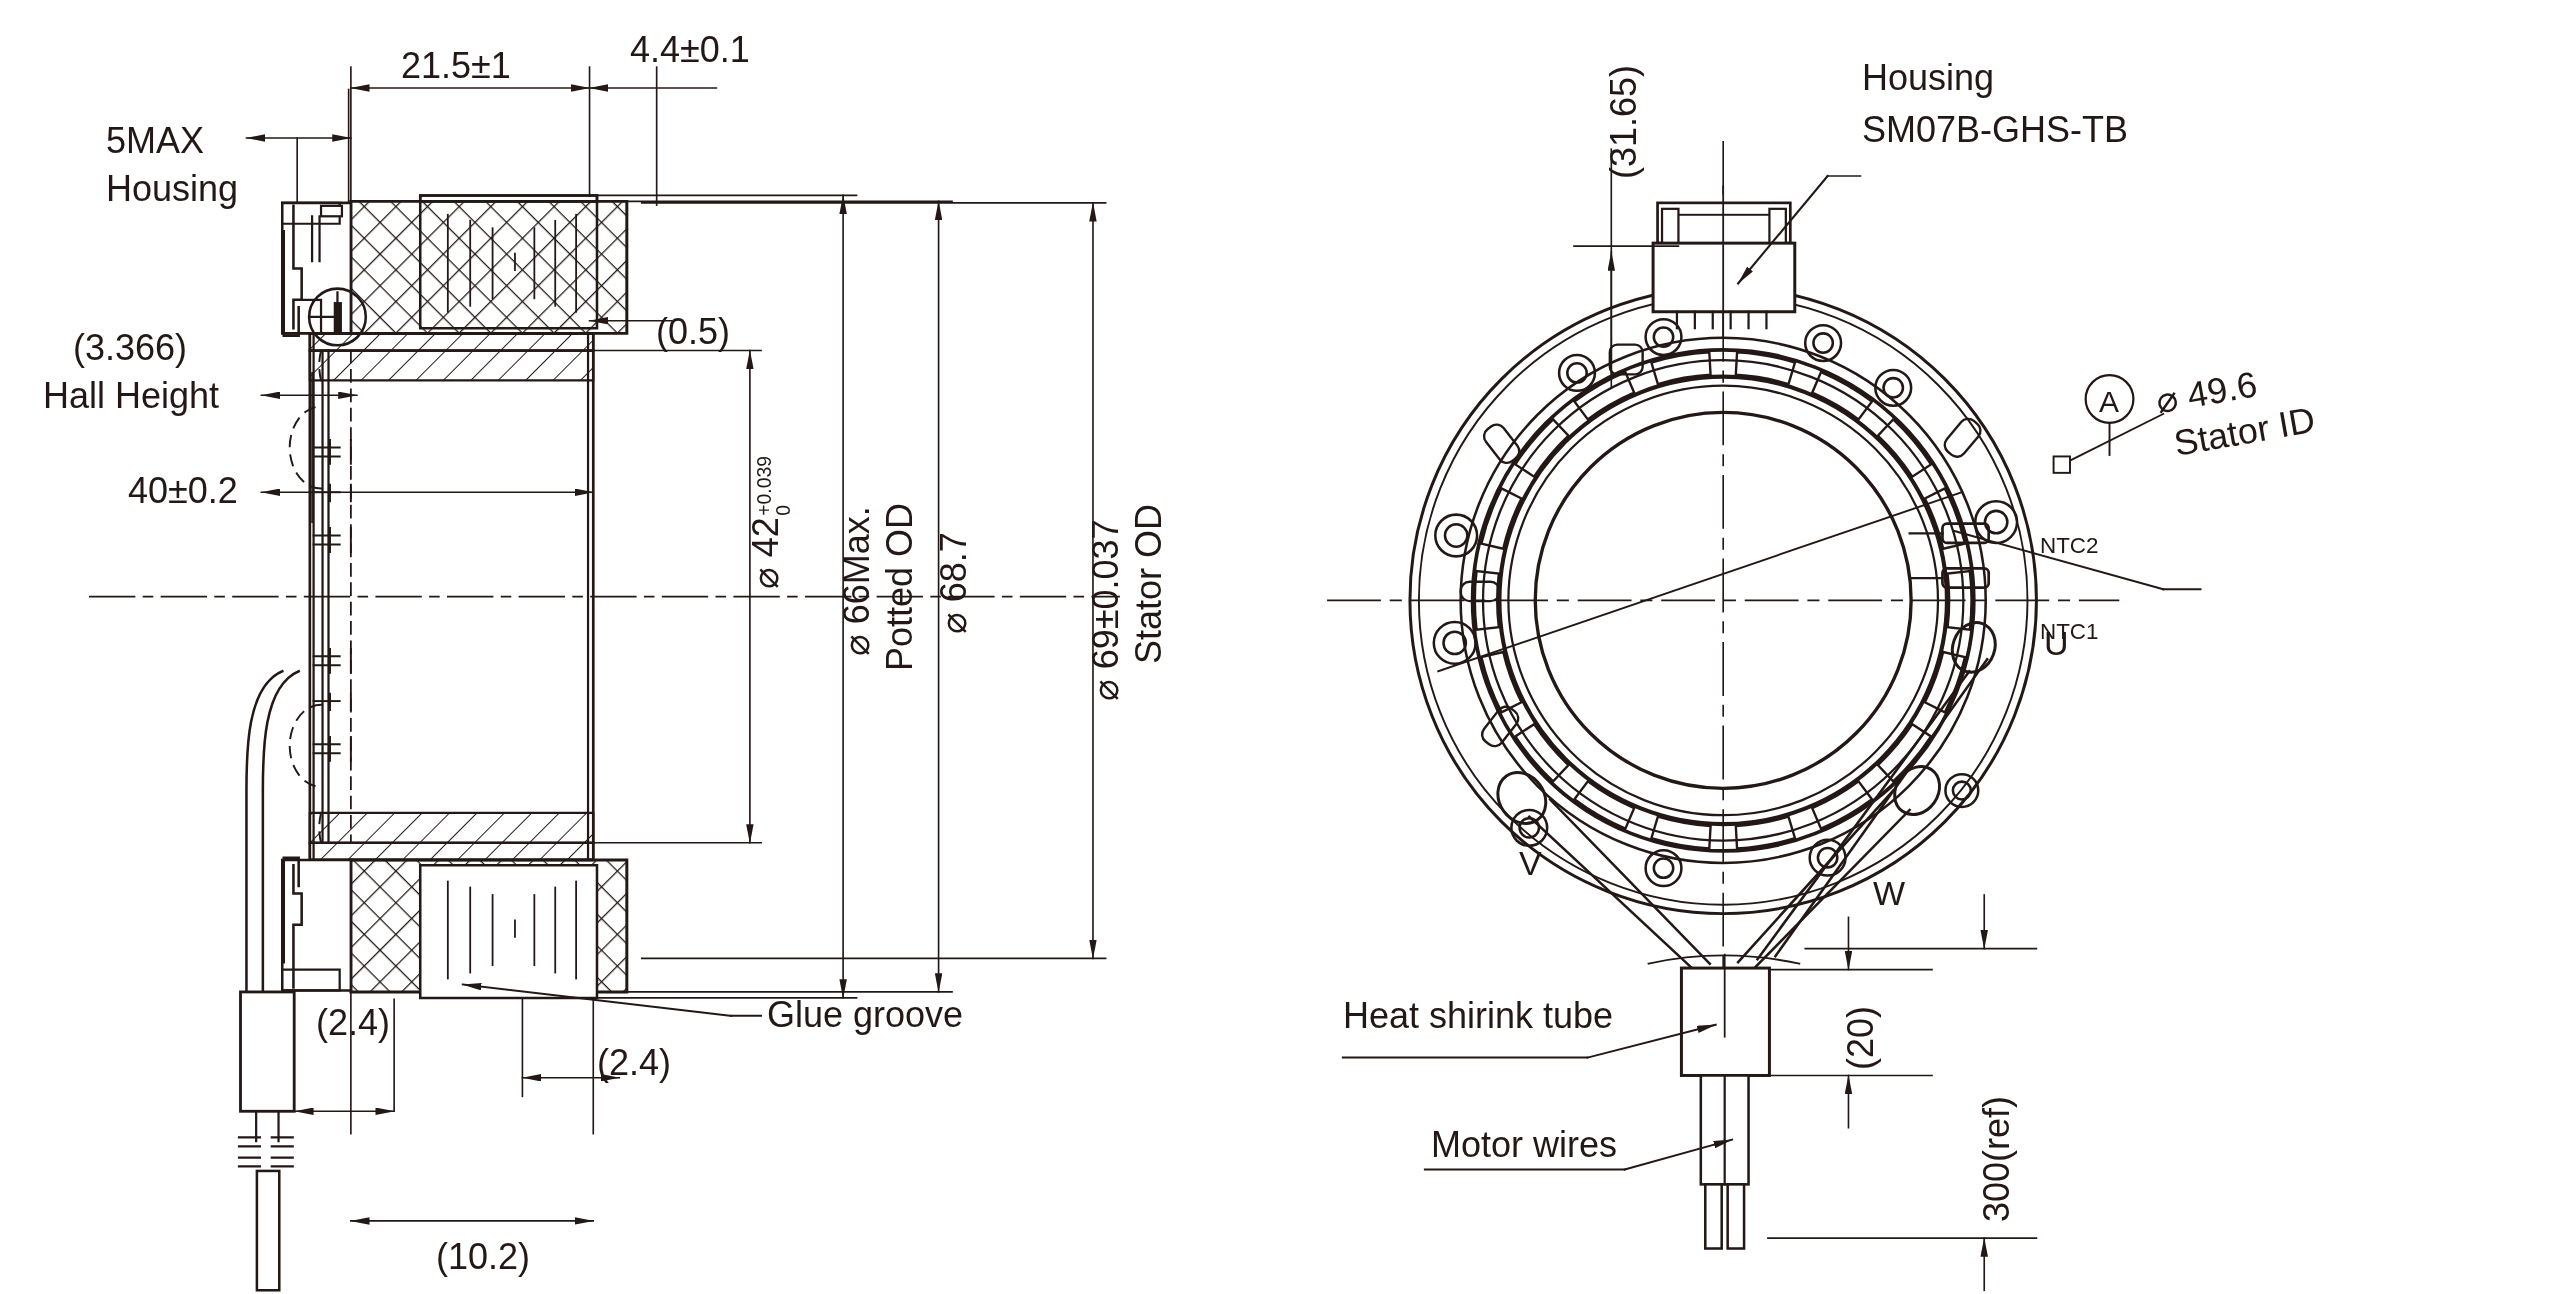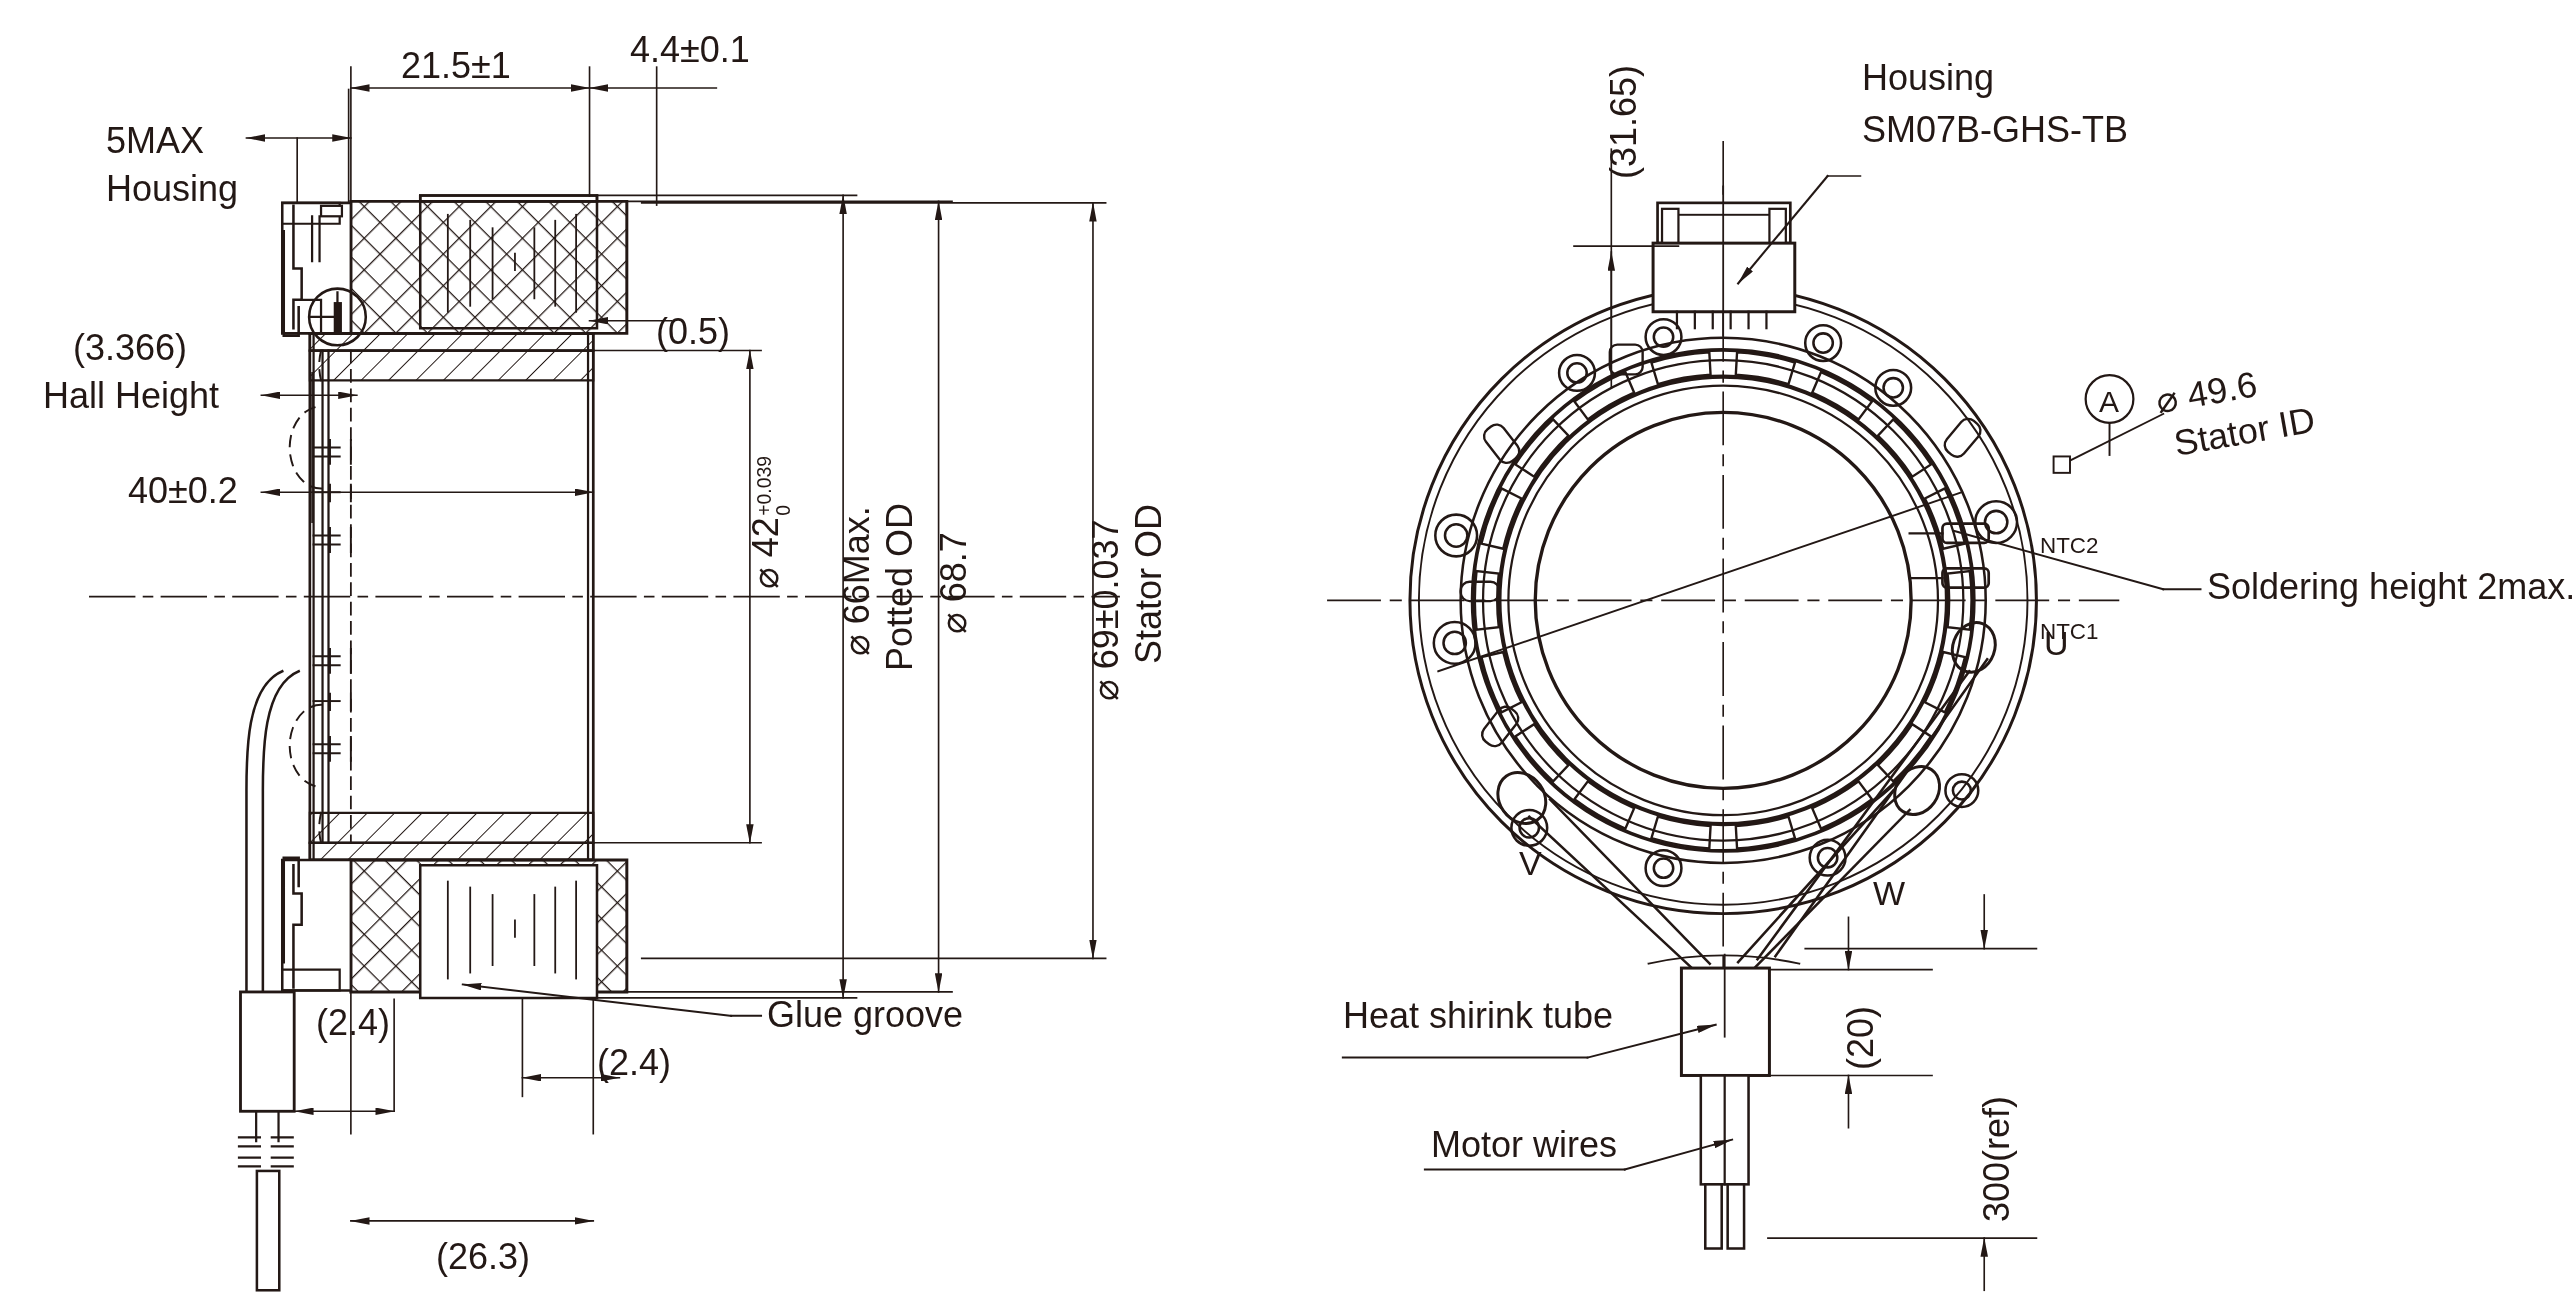--- a/index.html
+++ b/index.html
@@ -413,37 +413,36 @@
   <span class="lbl t48" style="position:static;display:inline;">⌀ 69±0.037</span>
 </div>
 <div class="rot90" style="position:absolute;left:1129px;top:664px;">
   <span class="lbl t48" style="position:static;display:inline;">Stator OD</span>
 </div>
 
 <div class="lbl t48" style="left:767px;top:995px;">Glue groove</div>
 
 <div class="lbl t48" style="left:316px;top:1003px;">(2.4)</div>
 <div class="lbl t48" style="left:597px;top:1043px;">(2.4)</div>
-<div class="lbl t48" style="left:436px;top:1237px;">(26.3)</div>
+<div class="lbl t48" style="left:436px;top:1237px;">(10.2)</div>
 
 <div class="rot90" style="position:absolute;left:1604px;top:179px;">
   <span class="lbl t48" style="position:static;display:inline;">(31.65)</span>
 </div>
 
 <div class="lbl t48" style="left:1862px;top:58px;">Housing</div>
 <div class="lbl t48" style="left:1862px;top:110px;">SM07B-GHS-TB</div>
 
 <div class="lbl t40" style="left:2099px;top:385px;">A</div>
 
 <div style="position:absolute;left:2153px;top:382px;transform:rotate(-10deg);transform-origin:0 0;">
   <div class="lbl t48" style="position:static;">⌀ 49.6</div>
   <div class="lbl t48" style="position:static;margin-top:4.5px;margin-left:10.4px;">Stator ID</div>
 </div>
 
-<div class="lbl t48" style="left:2207px;top:567px;">Soldering height 2max.</div>
 
 <div class="lbl t30" style="left:2040px;top:533px;">NTC2</div>
 <div class="lbl t30" style="left:2040px;top:579px;margin-top:40px;">NTC1</div>
 <div class="lbl t46" style="left:2044px;top:624px;">U</div>
 <div class="lbl t46" style="left:1519px;top:844px;">V</div>
 <div class="lbl t46" style="left:1873px;top:874px;">W</div>
 
 <div class="lbl t48" style="left:1343px;top:996px;">Heat shirink tube</div>
 <div class="lbl t48" style="left:1431px;top:1125px;">Motor wires</div>
 

